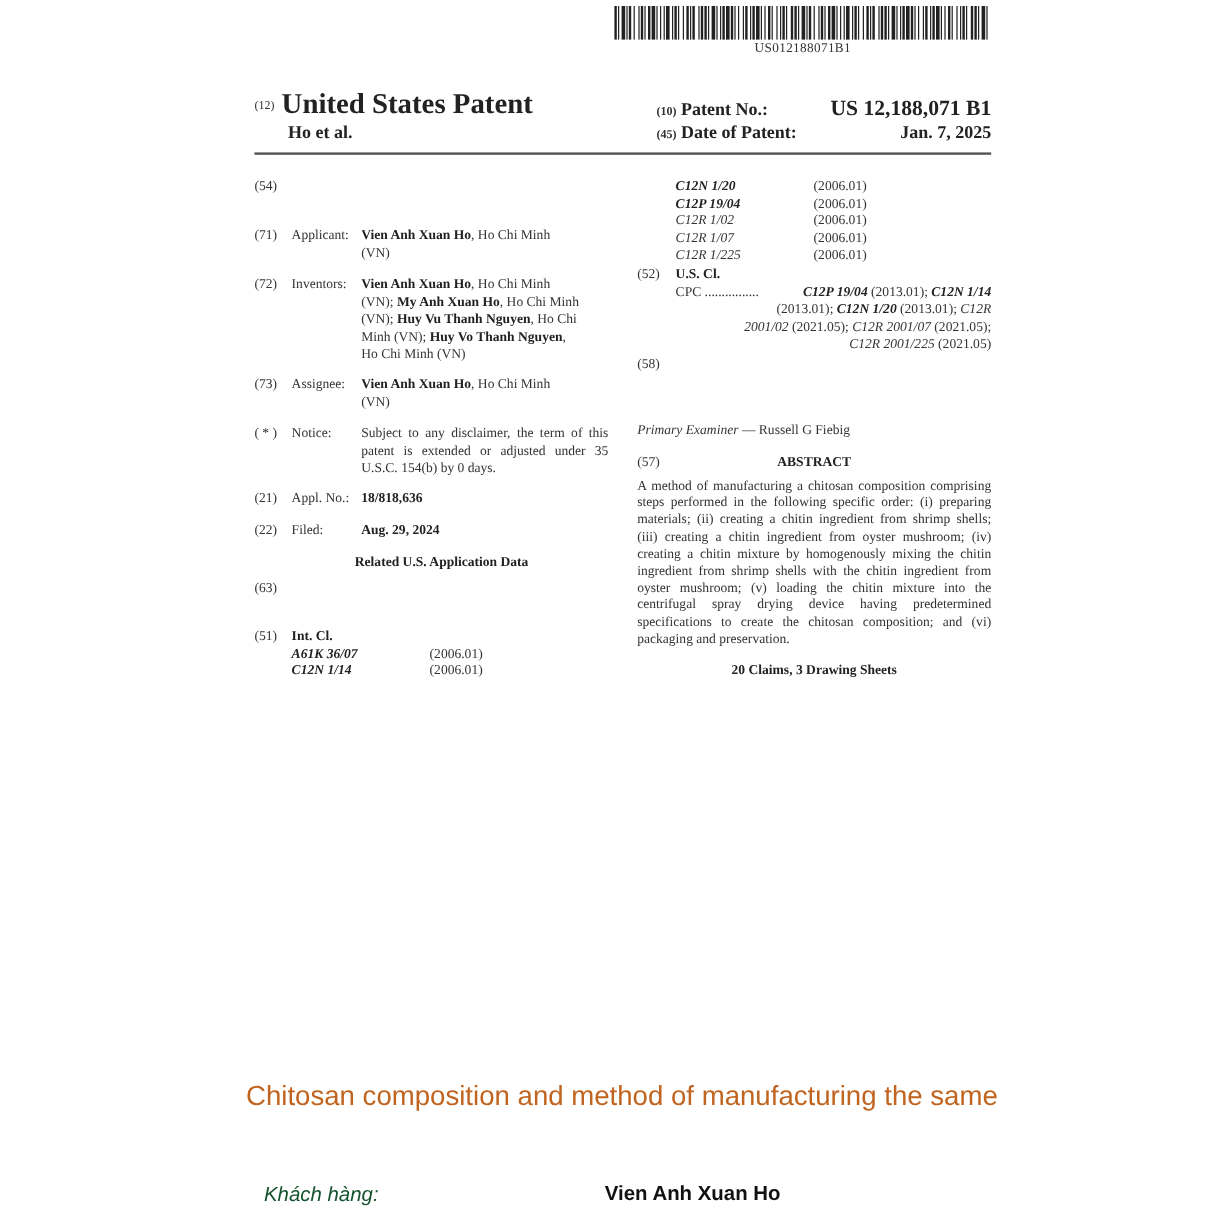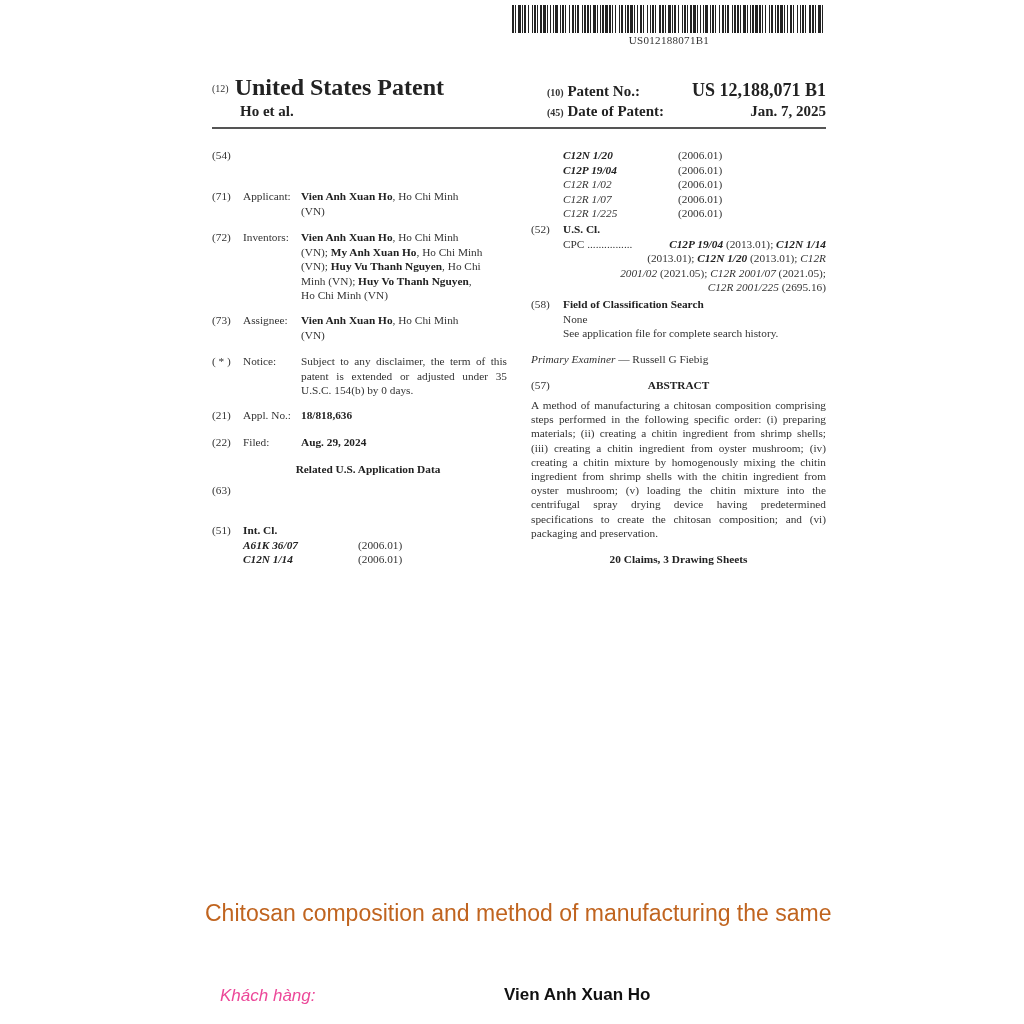--- a/index.html
+++ b/index.html
@@ -22,21 +22,21 @@
   .field .body { flex: 1; }
   .b { font-weight: bold; color: #222; }
   .bi { font-weight: bold; font-style: italic; color: #222; }
   .it { font-style: italic; }
   .caps { font-weight: bold; color: #222; }
   .cls-row { display: flex; }
   .cls-row .k { width: 115px; }
   .justify { text-align: justify; }
   .center { text-align: center; }
   .footer-title { left: 205px; top: 900px; font-family: "Liberation Sans", sans-serif; font-size: 23px; color: #c0641f; }
-  .footer-label { left: 220px; top: 986px; font-family: "Liberation Sans", sans-serif; font-size: 17px; font-style: italic; color: #ec4899; }
+  .footer-label { left: 220px; top: 986px; font-family: "Liberation Sans", sans-serif; font-size: 17px; font-style: italic; color: #14532d; }
   .footer-value { left: 504px; top: 985px; font-family: "Liberation Sans", sans-serif; font-size: 17px; font-weight: bold; color: #111; }
 </style>
 </head>
 <body>
 
 <div class="abs barcode" id="barcode">
     <span style="width: 2px; background: rgb(34, 34, 34);"></span>
     <span style="width: 1px; background: transparent;"></span>
     <span style="width: 1px; background: rgb(34, 34, 34);"></span>
     <span style="width: 2px; background: transparent;"></span>
@@ -357,31 +357,26 @@
   <div class="field" style="left:531px; top:222px; width:295px;justify-content:flex-end;">
     <div class="code" style="width:32px;">(52)</div>
     <div class="body">
       <div class="b">U.S. Cl.</div>
       <div style="display:flex; justify-content:space-between;">
         <span>CPC ................</span>
         <span><span class="bi">C12P 19/04</span><span> (2013.01); </span><span class="bi">C12N 1/14</span></span>
       </div>
       <div style="text-align:right;"><span>(2013.01); </span><span class="bi">C12N 1/20</span><span> (2013.01); </span><span class="it">C12R</span></div>
       <div style="text-align:right;"><span class="it">2001/02</span><span> (2021.05); </span><span class="it">C12R 2001/07</span><span> (2021.05);</span></div>
-      <div style="text-align:right;"><span class="it">C12R 2001/225</span><span> (2695.16)</span></div>
+      <div style="text-align:right;"><span class="it">C12R 2001/225</span><span> (2021.05)</span></div>
     </div>
   </div>
 
   <div class="field" style="left:531px; top:297px; width:295px;">
     <div class="code" style="width:32px;">(58)</div>
-    <div class="body">
-      <div class="b">Field of Classification Search</div>
-      <div>None</div>
-      <div>See application file for complete search history.</div>
-    </div>
   </div>
 
   <div class="abs" style="left:531px; top:352px; width:295px;">
     <span class="it">Primary Examiner</span><span> — </span><span>Russell G Fiebig</span>
   </div>
 
   <div class="abs" style="left:531px; top:378px; width:295px; display:flex;">
     <span style="width:32px;">(57)</span>
     <span class="b center" style="flex:1; margin-right:32px;">ABSTRACT</span>
   </div>

